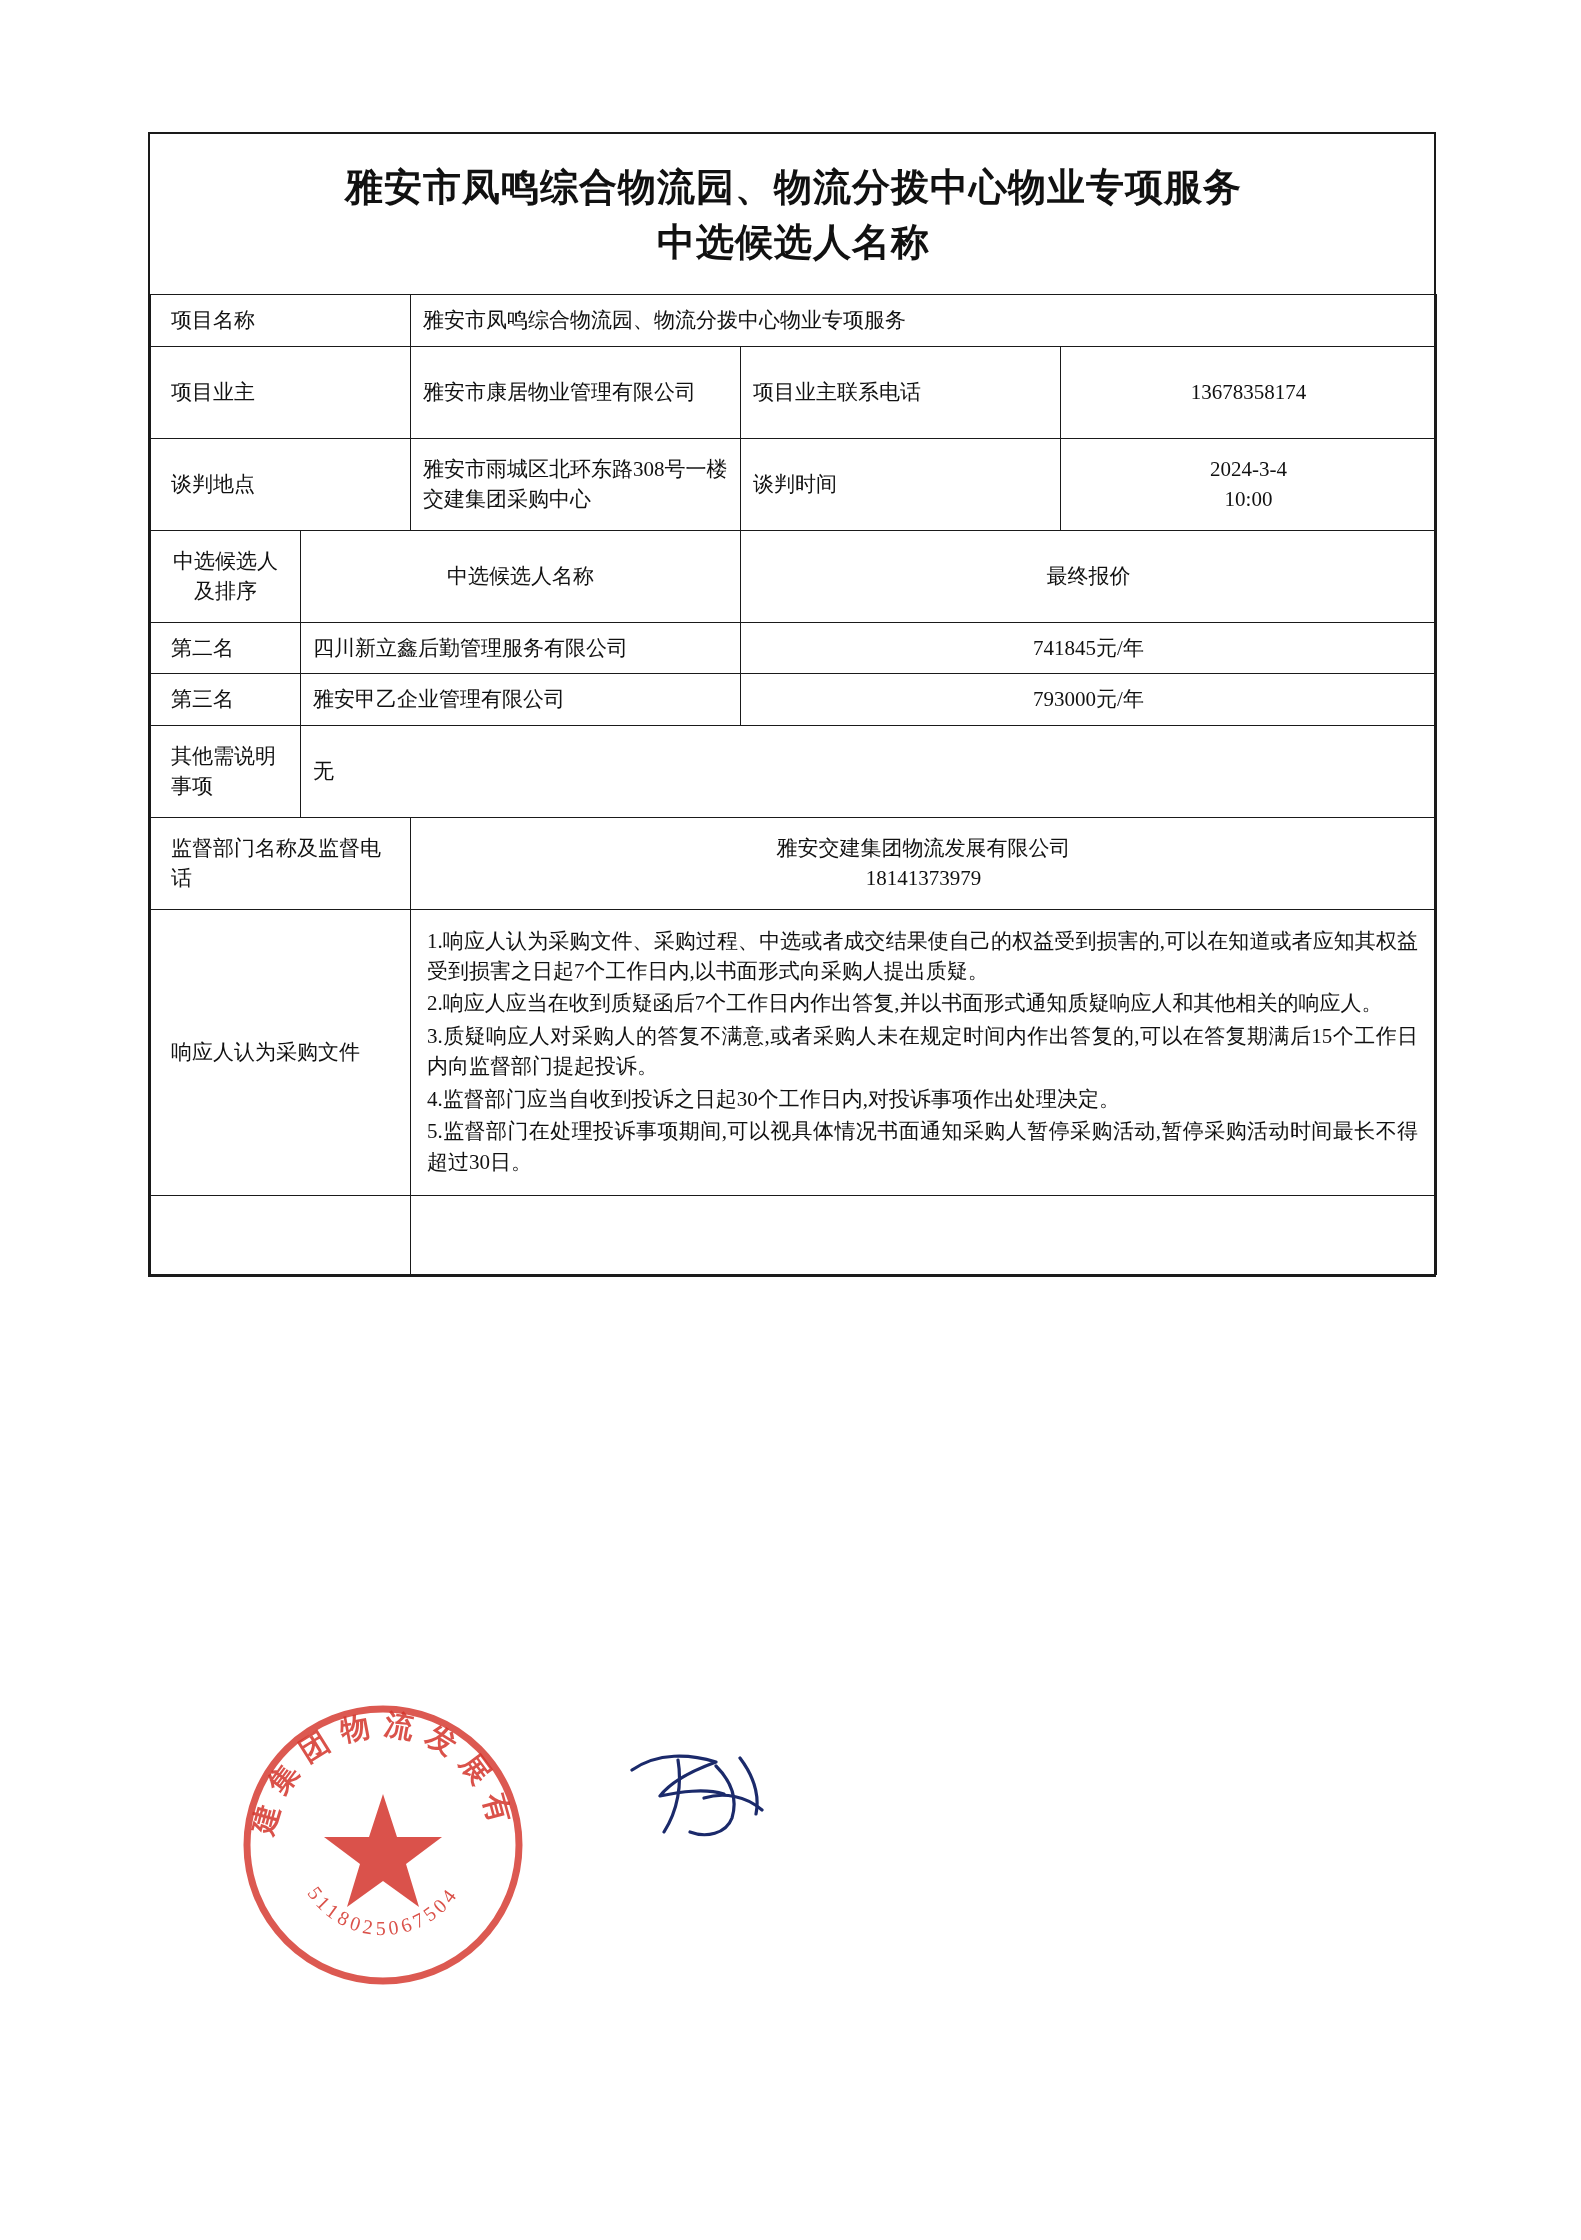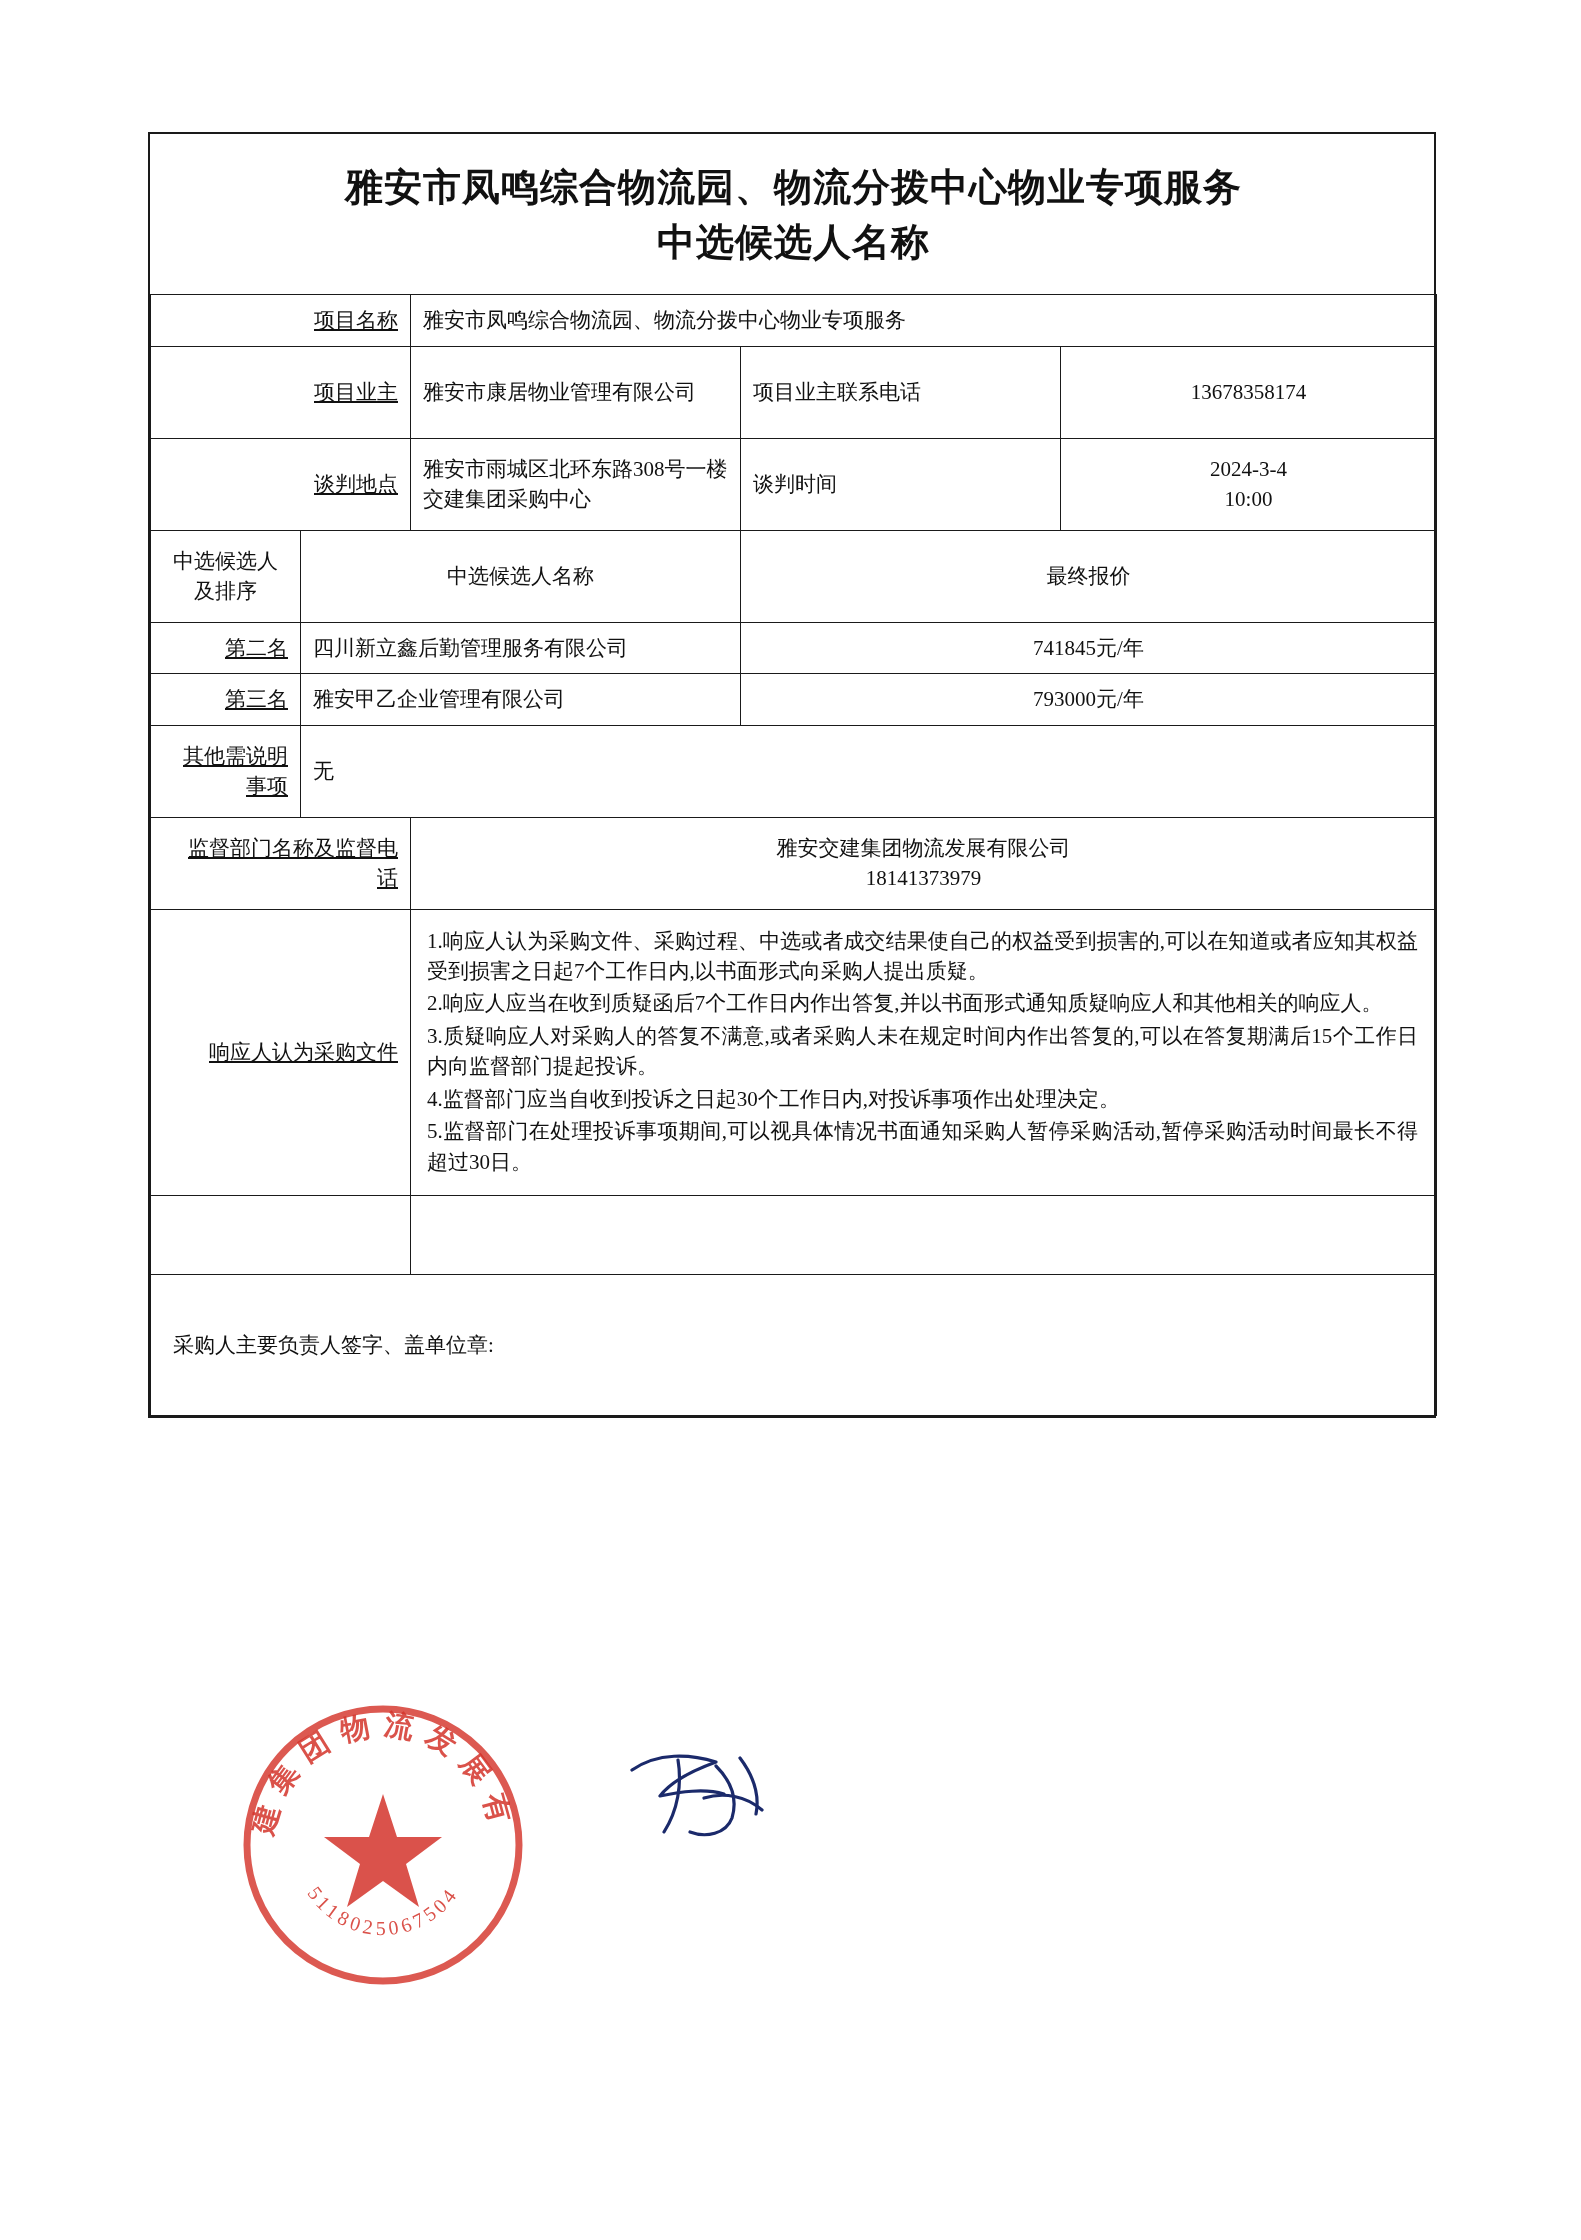--- a/index.html
+++ b/index.html
@@ -47,23 +47,22 @@
     text-align: center;
     padding: 26px 40px 24px 40px !important;
   }
   .title-text {
     font-size: 38px;
     font-weight: bold;
     line-height: 1.45;
     letter-spacing: 1px;
   }
   .label {
-    text-align: right;
+    text-align: left;
     padding-left: 20px !important;
-    text-decoration: underline;
   }
   .center {
     text-align: center;
   }
   .left {
     text-align: left;
   }
   .cell-tall {
     height: 92px;
   }
@@ -192,23 +191,20 @@
           <p>4.监督部门应当自收到投诉之日起30个工作日内,对投诉事项作出处理决定。</p>
           <p>5.监督部门在处理投诉事项期间,可以视具体情况书面通知采购人暂停采购活动,暂停采购活动时间最长不得超过30日。</p>
         </td>
       </tr>
 
       <tr class="spacer-row">
         <td colspan="2">&nbsp;</td>
         <td colspan="3">&nbsp;</td>
       </tr>
 
-      <tr class="sign-row">
-        <td colspan="5" class="sign-label">采购人主要负责人签字、盖单位章:</td>
-      </tr>
     </tbody>
       </table>
   </div>
 
   <div class="seal">
     <svg width="294" height="294" viewBox="0 0 294 294" xmlns="http://www.w3.org/2000/svg">
       <defs>
         <path id="sealArc" d="M 37,147 A 110,110 0 1 1 257,147" fill="none"></path>
         <path id="sealArcBottom" d="M 57,147 A 90,90 0 0 0 237,147" fill="none"></path>
       </defs>

